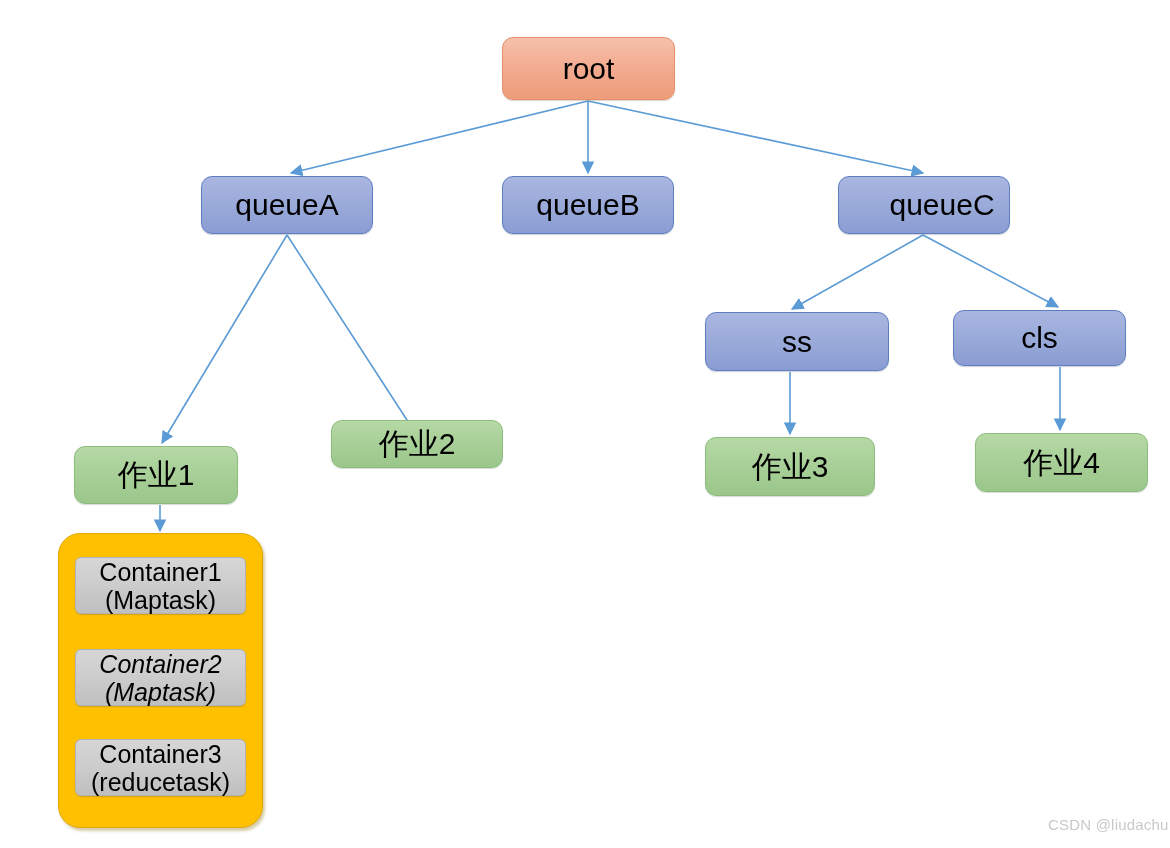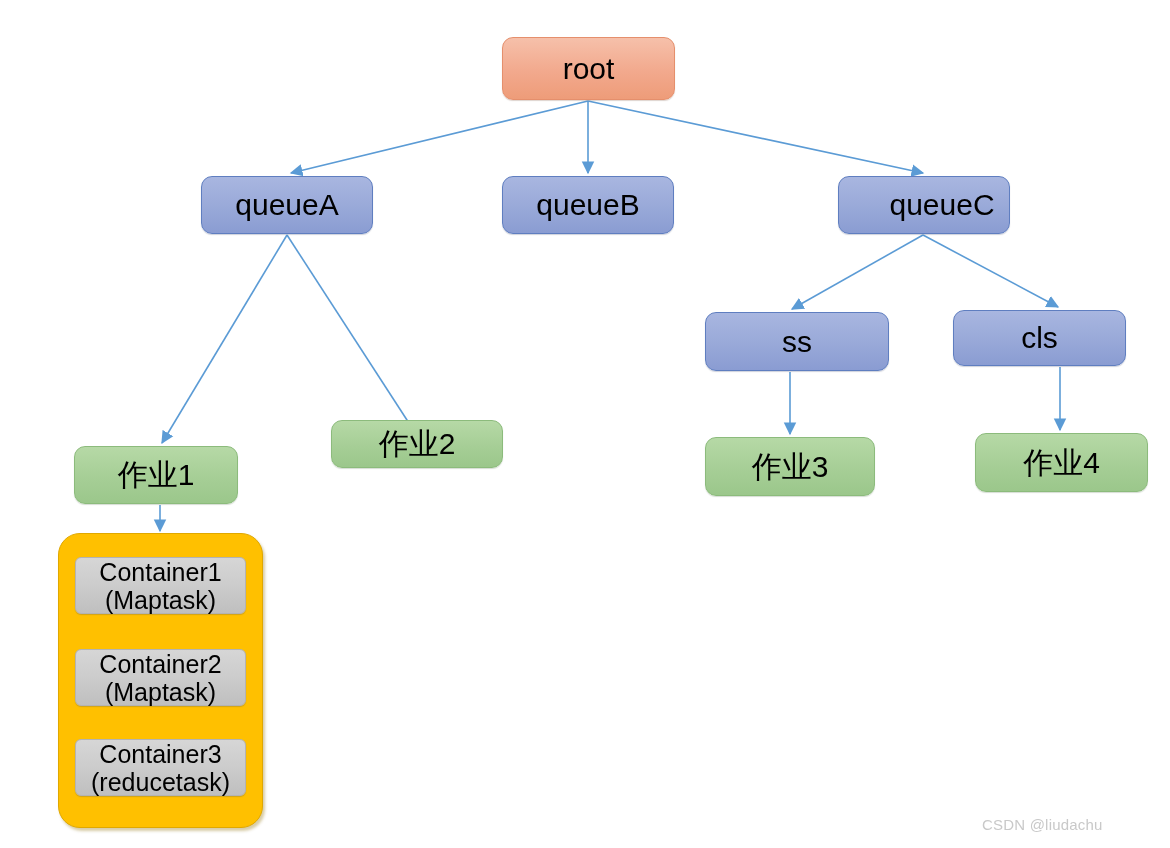--- a/index.html
+++ b/index.html
@@ -113,19 +113,19 @@
       <div class="node node-queue" style="left: 502px; top: 176px; width: 172px; height: 58px;"><span>queueB</span></div>
       <div class="node node-queue" style="left: 838px; top: 176px; width: 172px; height: 58px; padding-left: 36px;"><span>queueC</span></div>
       <div class="node node-queue" style="left: 705px; top: 312px; width: 184px; height: 59px;"><span>ss</span></div>
       <div class="node node-queue" style="left: 953px; top: 310px; width: 173px; height: 56px;"><span>cls</span></div>
       <div class="node node-job" style="left: 74px; top: 446px; width: 164px; height: 58px; align-items: center;"><span>作业1</span></div>
       <div class="node node-job" style="left: 331px; top: 420px; width: 172px; height: 48px; text-align: center;"><span>作业2</span></div>
       <div class="node node-job" style="left: 705px; top: 437px; width: 170px; height: 59px; justify-content: center;"><span>作业3</span></div>
       <div class="node node-job" style="left: 975px; top: 433px; width: 173px; height: 59px;"><span>作业4</span></div>
       <div class="node node-group" style="left: 58px; top: 533px; width: 205px; height: 295px;"></div>
       <div class="node node-container" style="left: 75px; top: 557px; width: 171px; height: 57px;"><span>Container1</span><span>(Maptask)</span></div>
-      <div class="node node-container" style="left: 75px; top: 649px; width: 171px; height: 57px;"><span>Container2</span><span>(Maptask)</span></div>
+      <div class="node node-container" style="left: 75px; top: 649px; width: 171px; height: 57px; font-style: italic;"><span>Container2</span><span>(Maptask)</span></div>
       <div class="node node-container" style="left: 75px; top: 739px; width: 171px; height: 57px;"><span>Container3</span><span>(reducetask)</span></div>
     </div>
 
-  <div class="watermark" style="left: 982px; top: 816px;">CSDN @liudachu</div>
+  <div class="watermark" style="left: 1048px; top: 816px;">CSDN @liudachu</div>
 
 </div>
 
 </body></html>

